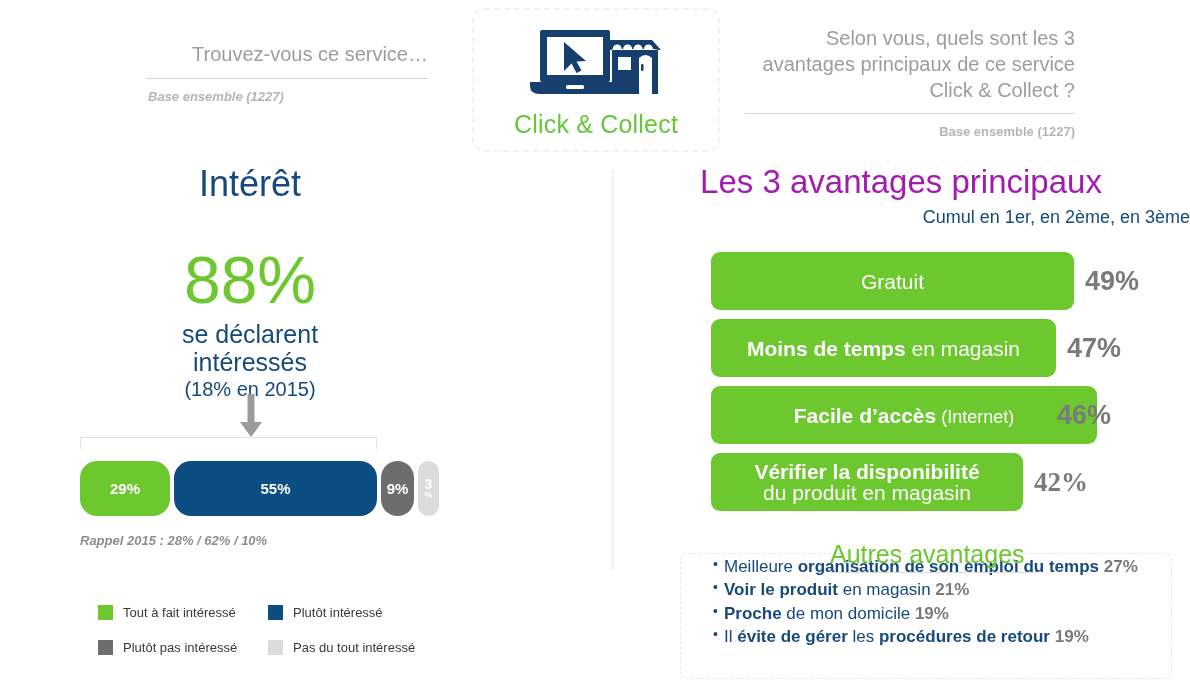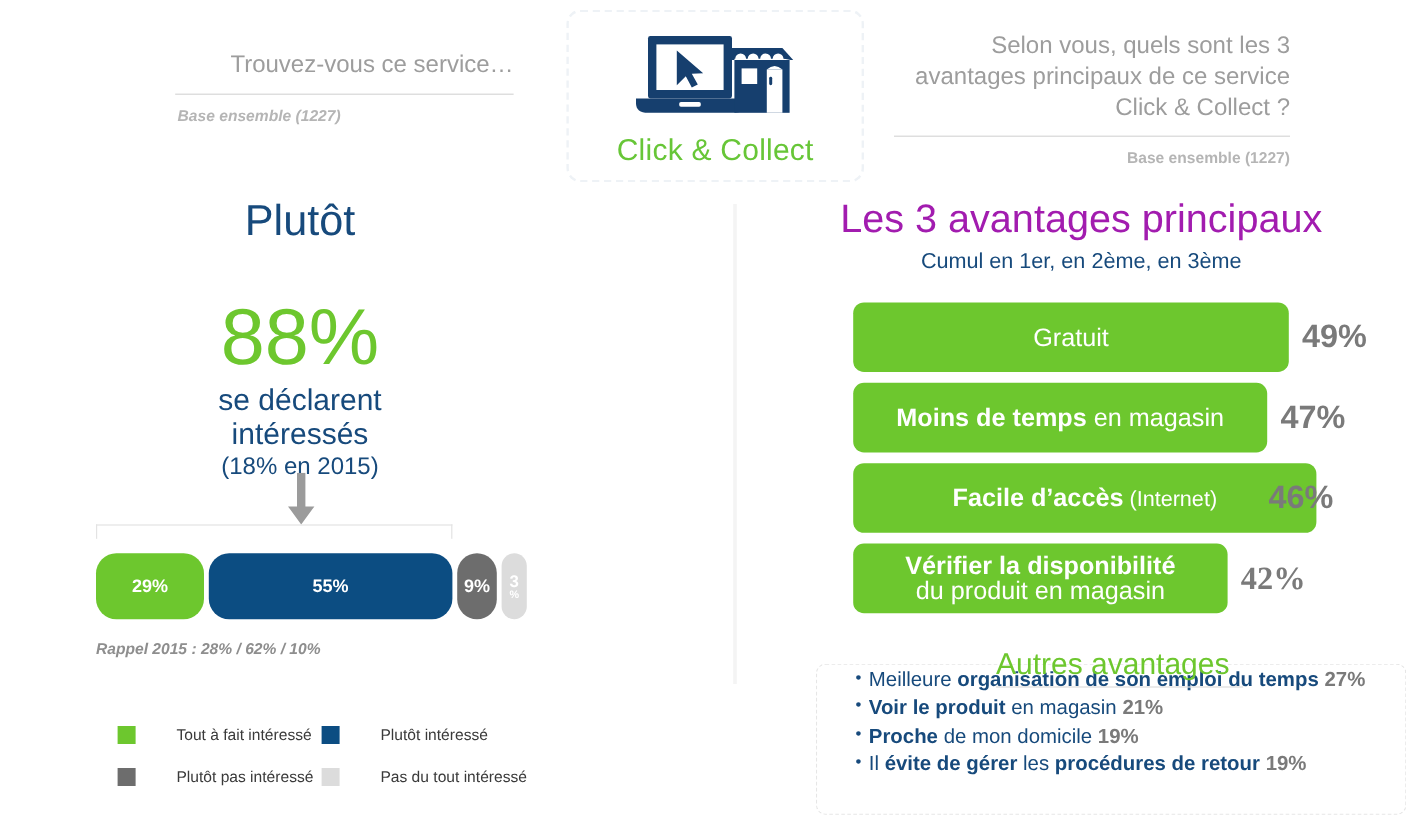--- a/index.html
+++ b/index.html
@@ -83,32 +83,32 @@
   .seg.s4 .n{font-size:14px;}
   .seg.s4 .p{font-size:9px;}
 
   #rappel{
     left:80px;top:533px;font-size:13px;color:#8e8e8e;
     font-style:italic;font-weight:bold;
   }
 
   #legend{left:98px;top:605px;width:380px;}
   .leg-row{display:flex;margin-bottom:20px;}
-  .leg-item{display:flex;align-items:flex-end;gap:24px;}
+  .leg-item{display:flex;align-items:flex-end;}
   .leg-item.c1{width:170px;}
   .leg-swatch{width:15px;height:15px;margin-right:10px;flex:0 0 auto;}
   .leg-label{font-size:13px;color:#3a3a3a;white-space:nowrap;}
 
   
   #adv-title{
     left:612px;top:163px;width:578px;text-align:center;
     font-size:33px;color:#a21caf;
   }
   #adv-sub{
-    left:612px;top:207px;width:578px;text-align:center;
+    left:612px;top:207px;width:578px;text-align:right;
     font-size:18px;color:#174a7c;
   }
 
   #bars{left:711px;top:252px;width:470px;}
   .barrow{position:relative;margin-bottom:9px;height:58px;}
   .bar{
     background:#6dc72e;border-radius:9px;height:58px;
     display:flex;align-items:center;justify-content:center;
     color:#ffffff;box-sizing:border-box;padding:0 10px;
     text-align:center;position:absolute;left:0;top:0;
@@ -196,21 +196,21 @@
   <div class="abs" id="q-right">
     <div class="qtext">Selon vous, quels sont les 3</div>
     <div class="qtext">avantages principaux de ce service</div>
     <div class="qtext">Click &amp; Collect ?</div>
     <div class="rule"></div>
     <div class="base">Base ensemble (1227)</div>
   </div>
 
   <div class="abs" id="divider"></div>
 
-  <div class="abs" id="interet-title">Plutôt</div>
+  <div class="abs" id="interet-title">Intérêt</div>
 
   <div class="abs" id="big-pct">88%</div>
 
   <div class="abs" id="big-sub">
     <div>se déclarent</div>
     <div>intéressés</div>
     <span class="year">(18% en 2015)</span>
   </div>
 
   <div class="abs" id="down-arrow">

